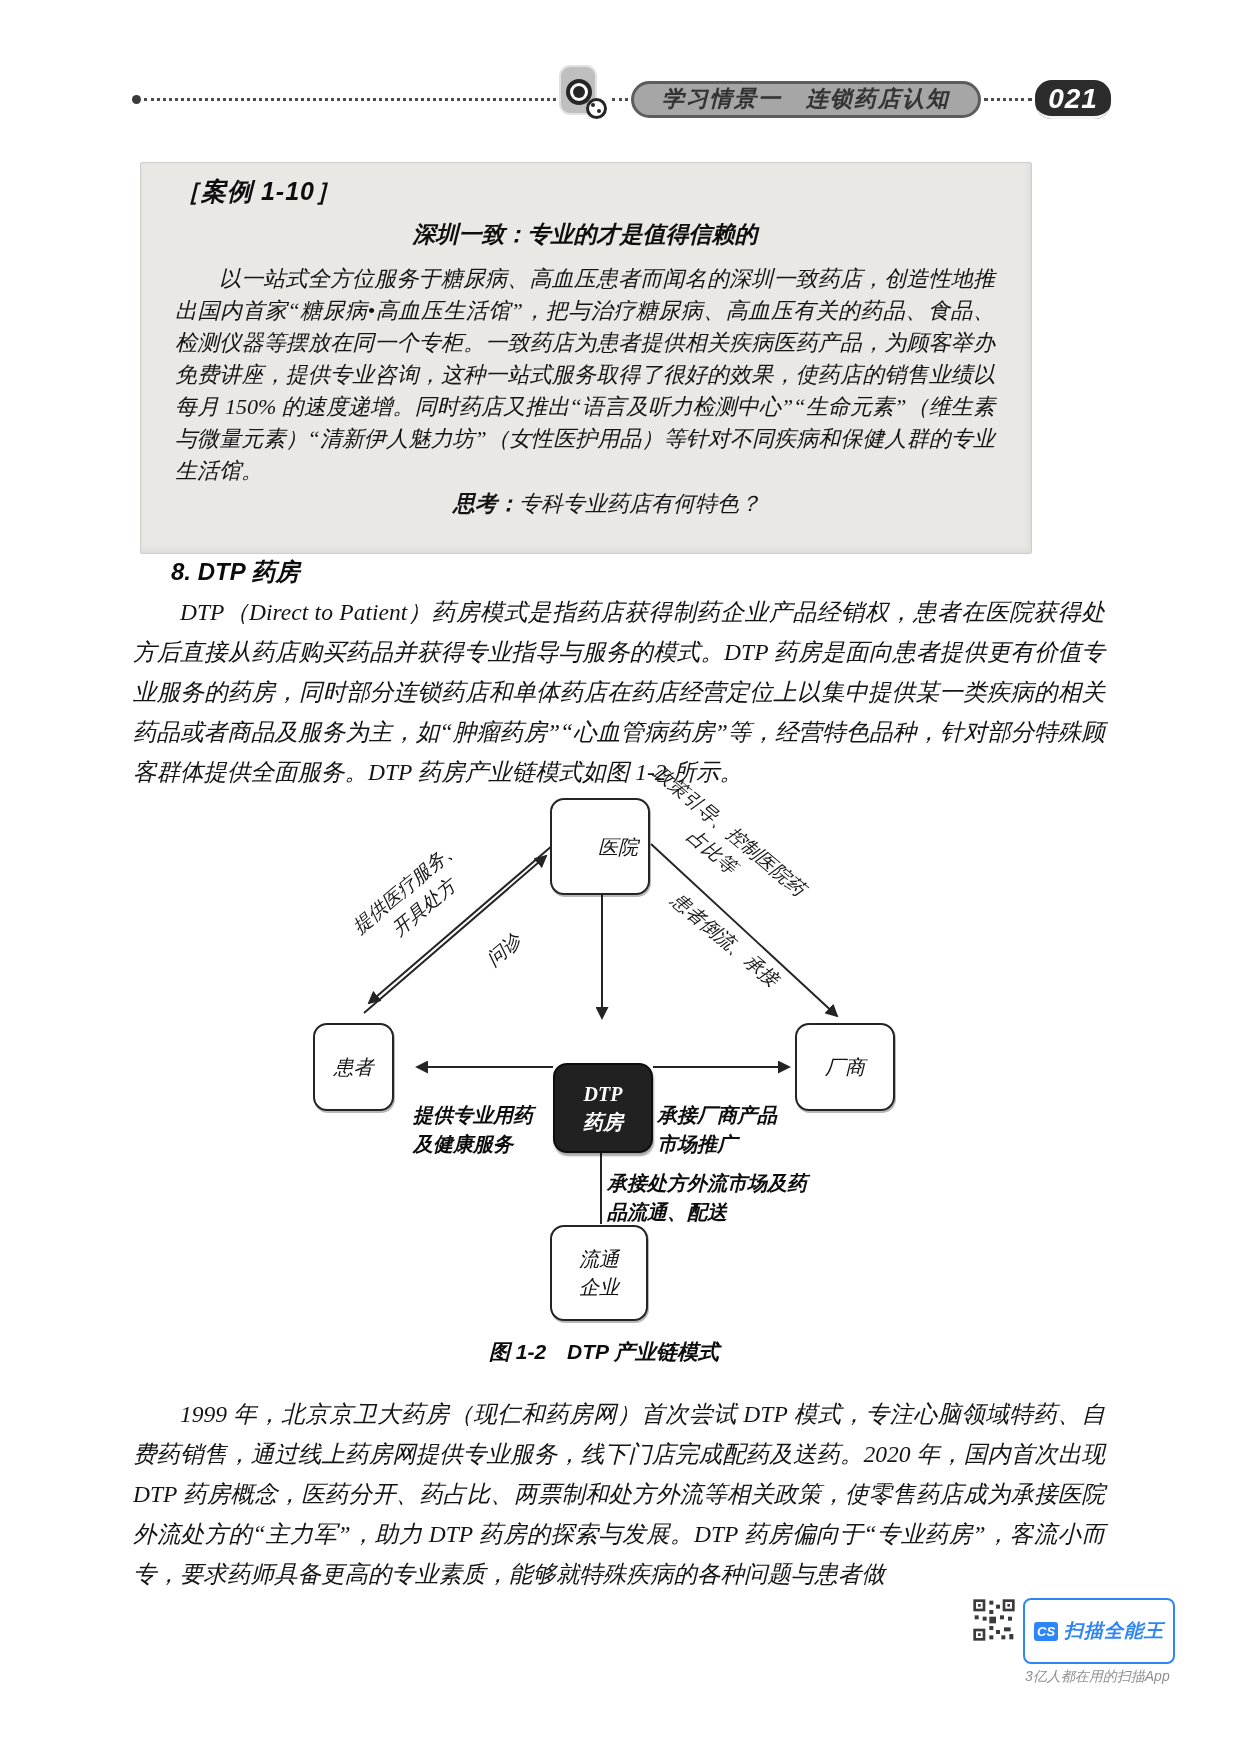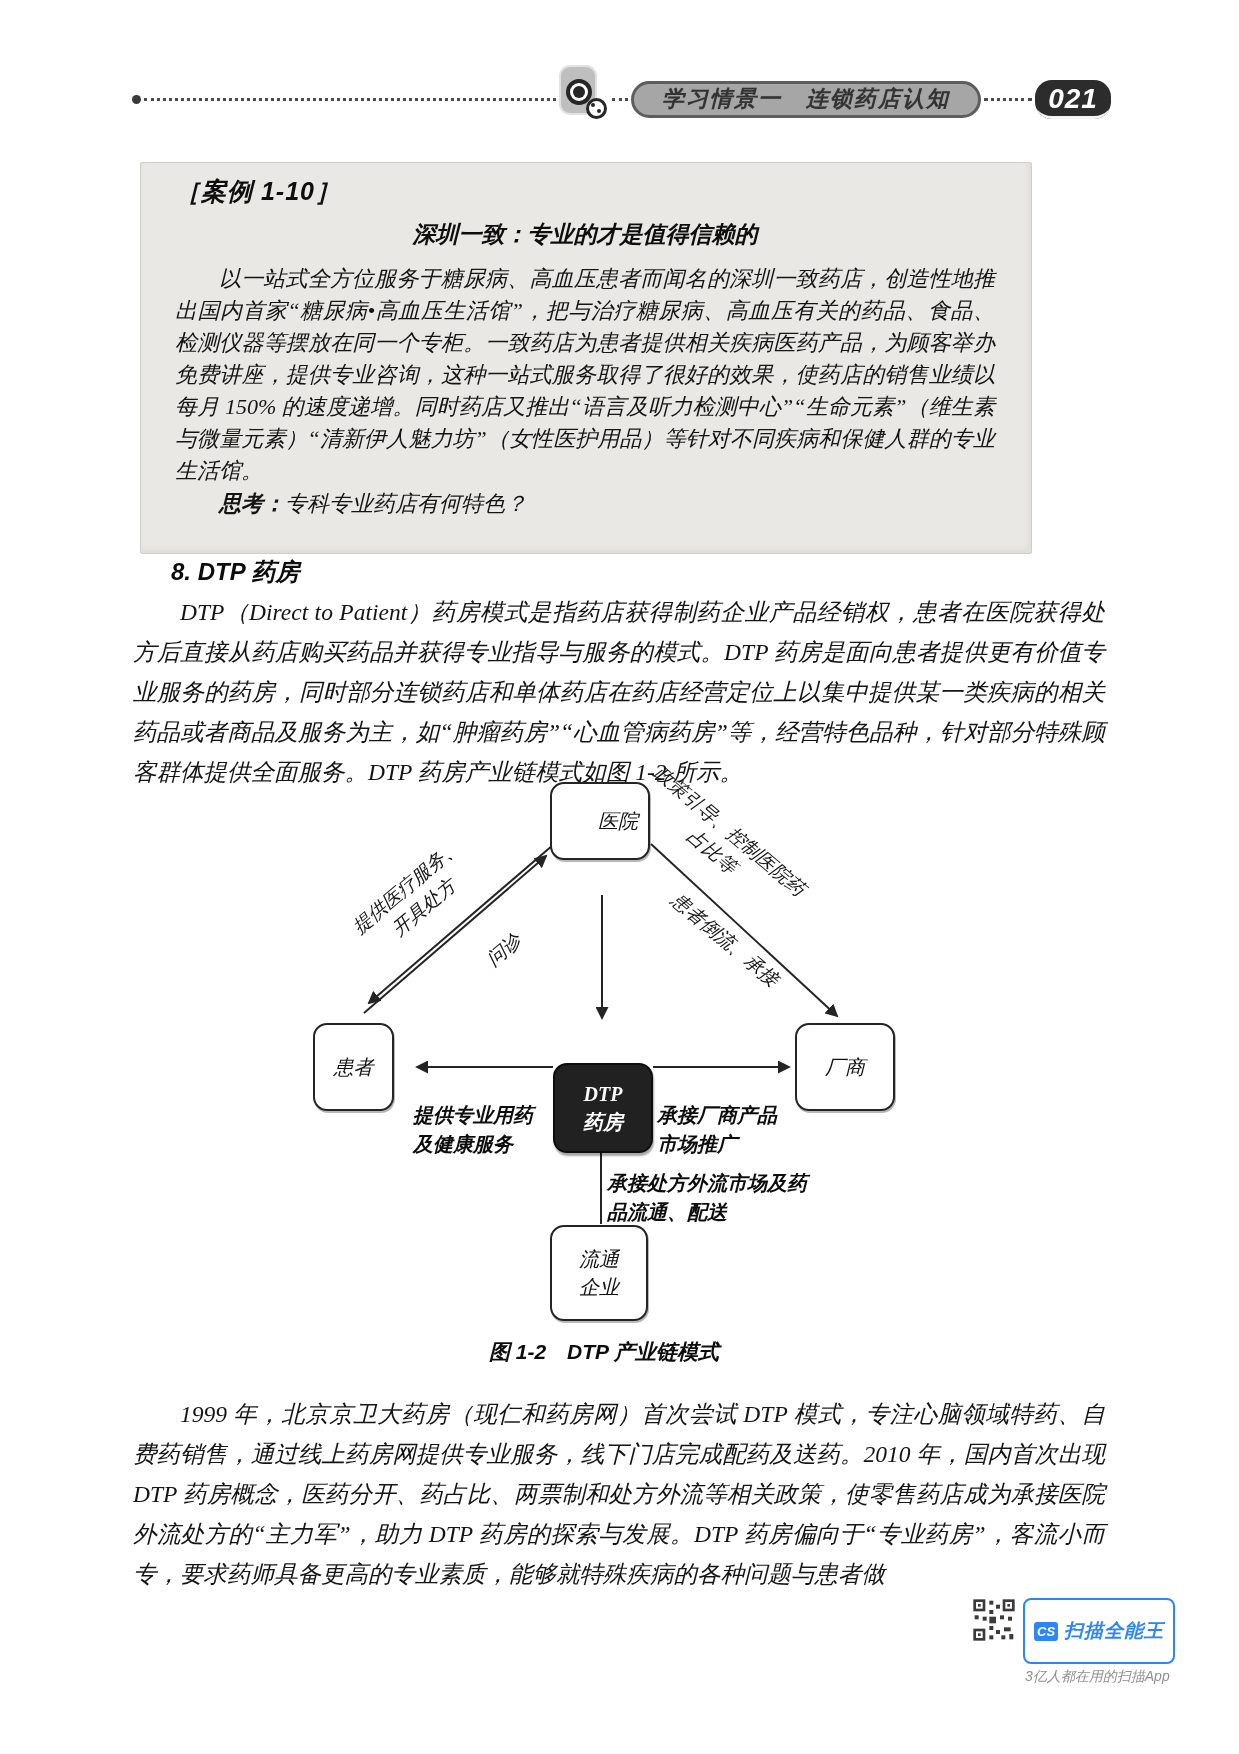--- a/index.html
+++ b/index.html
@@ -41,38 +41,38 @@
   
   .case-box {
     position:absolute; left:140px; top:162px; width:892px; height:392px; box-sizing:border-box;
     background:#e9e8e5; border:1px solid #cfceca; border-radius:2px;
     padding:12px 36px 0 34px;
     box-shadow: inset -2px -3px 6px rgba(0,0,0,0.06);
   }
   .case-label { font-family:"Liberation Sans","DejaVu Sans",sans-serif; font-weight:700; font-size:25px; color:#0e0e0e; letter-spacing:1px; }
   .case-title { margin-top:11px; text-align:center; font-family:"Liberation Sans","DejaVu Sans",sans-serif; font-weight:700; font-size:23px; color:#0e0e0e; }
   .case-body { margin-top:13px; font-size:22px; line-height:32px; text-align:justify; text-indent:2em; color:#141414; }
-  .case-think { font-size:22px; line-height:34px; text-indent:2em; color:#141414; }
+  .case-think { font-size:22px; line-height:34px; text-indent:2em; color:#141414;text-align:center; }
   .case-think .bold-sans { font-family:"Liberation Sans","DejaVu Sans",sans-serif; font-weight:700; }
 
   
   .section-heading { position:absolute; left:171px; top:556px; font-family:"Liberation Sans","DejaVu Sans",sans-serif; font-weight:700; font-size:24px; color:#0c0c0c; }
   .para { position:absolute; left:133px; width:972px; font-size:23.5px; line-height:40px; text-align:justify; text-indent:2em; color:#141414; }
   .para1 { top:592px; }
   .para2 { top:1394px; }
 
   
   .diagram { position:absolute; left:135px; top:750px; width:970px; height:625px; }
   .diagram svg.wires { position:absolute; left:0; top:0; }
   .dnode {
     position:absolute; box-sizing:border-box; background:#fff; border:2px solid #242424; border-radius:14px;
     display:flex; flex-direction:column; align-items:center; justify-content:center;
     font-size:20px; line-height:28px; color:#111; box-shadow:1px 2px 0 rgba(0,0,0,0.28);
   }
-  .dnode.hospital { left:415px; top:32px; width:100px; height:78px;padding-left:36px; }
+  .dnode.hospital { left:415px; top:48px; width:100px; height:97px;padding-left:36px; }
   .dnode.patient { left:178px; top:273px; width:81px; height:88px; }
   .dnode.dtp { left:418px; top:272px; width:100px; height:90px; background:#212121; border-color:#0d0d0d; color:#fff; font-weight:700; box-shadow:1px 3px 2px rgba(0,0,0,0.35);margin-top:41px; }
   .dnode.manufacturer { left:660px; top:273px; width:100px; height:88px; }
   .dnode.distributor { left:415px; top:475px; width:98px; height:96px; }
   .dlabel { position:absolute; font-family:"Liberation Sans","DejaVu Sans",sans-serif; font-weight:700; font-size:20px; line-height:29px; text-align:left; color:#0d0d0d; }
   .dlabel.provide-drug { left:278px; top:351px; width:136px; }
   .dlabel.undertake-mfr { left:522px; top:351px; width:136px; }
   .dlabel.undertake-rx { left:472px; top:419px; width:240px; text-align:left; }
   .rlabel { position:absolute; font-size:19px; line-height:27px; text-align:center; color:#161616; }
   .rlabel.provide-medical { left:180px; top:120px; width:200px; transform:rotate(-40deg); }
@@ -178,21 +178,21 @@
       <div>市场推广</div>
     </div>
     <div class="dlabel undertake-rx">
       <div>承接处方外流市场及药</div>
       <div>品流通、配送</div>
     </div>
 
     <div class="dcaption">图 1-2　DTP 产业链模式</div>
   </div>
 
-  <div class="para para2">1999 年，北京京卫大药房（现仁和药房网）首次尝试 DTP 模式，专注心脑领域特药、自费药销售，通过线上药房网提供专业服务，线下门店完成配药及送药。2010 年，国内首次出现 DTP 药房概念，医药分开、药占比、两票制和处方外流等相关政策，使零售药店成为承接医院外流处方的“主力军”，助力 DTP 药房的探索与发展。DTP 药房偏向于“专业药房”，客流小而专，要求药师具备更高的专业素质，能够就特殊疾病的各种问题与患者做</div>
+  <div class="para para2">1999 年，北京京卫大药房（现仁和药房网）首次尝试 DTP 模式，专注心脑领域特药、自费药销售，通过线上药房网提供专业服务，线下门店完成配药及送药。2020 年，国内首次出现 DTP 药房概念，医药分开、药占比、两票制和处方外流等相关政策，使零售药店成为承接医院外流处方的“主力军”，助力 DTP 药房的探索与发展。DTP 药房偏向于“专业药房”，客流小而专，要求药师具备更高的专业素质，能够就特殊疾病的各种问题与患者做</div>
 
   <div class="watermark">
     <svg width="44" height="44" viewBox="0 0 33 33">
       <rect x="0" y="0" width="33" height="33" fill="#ffffff"></rect>
       <g fill="#3a3a3a">
         <rect x="1" y="1" width="9" height="9"></rect>
           <rect x="23" y="1" width="9" height="9"></rect>
           <rect x="1" y="23" width="9" height="9"></rect>
         <rect x="13" y="2" width="3" height="3"></rect>
           <rect x="18" y="5" width="3" height="3"></rect>

